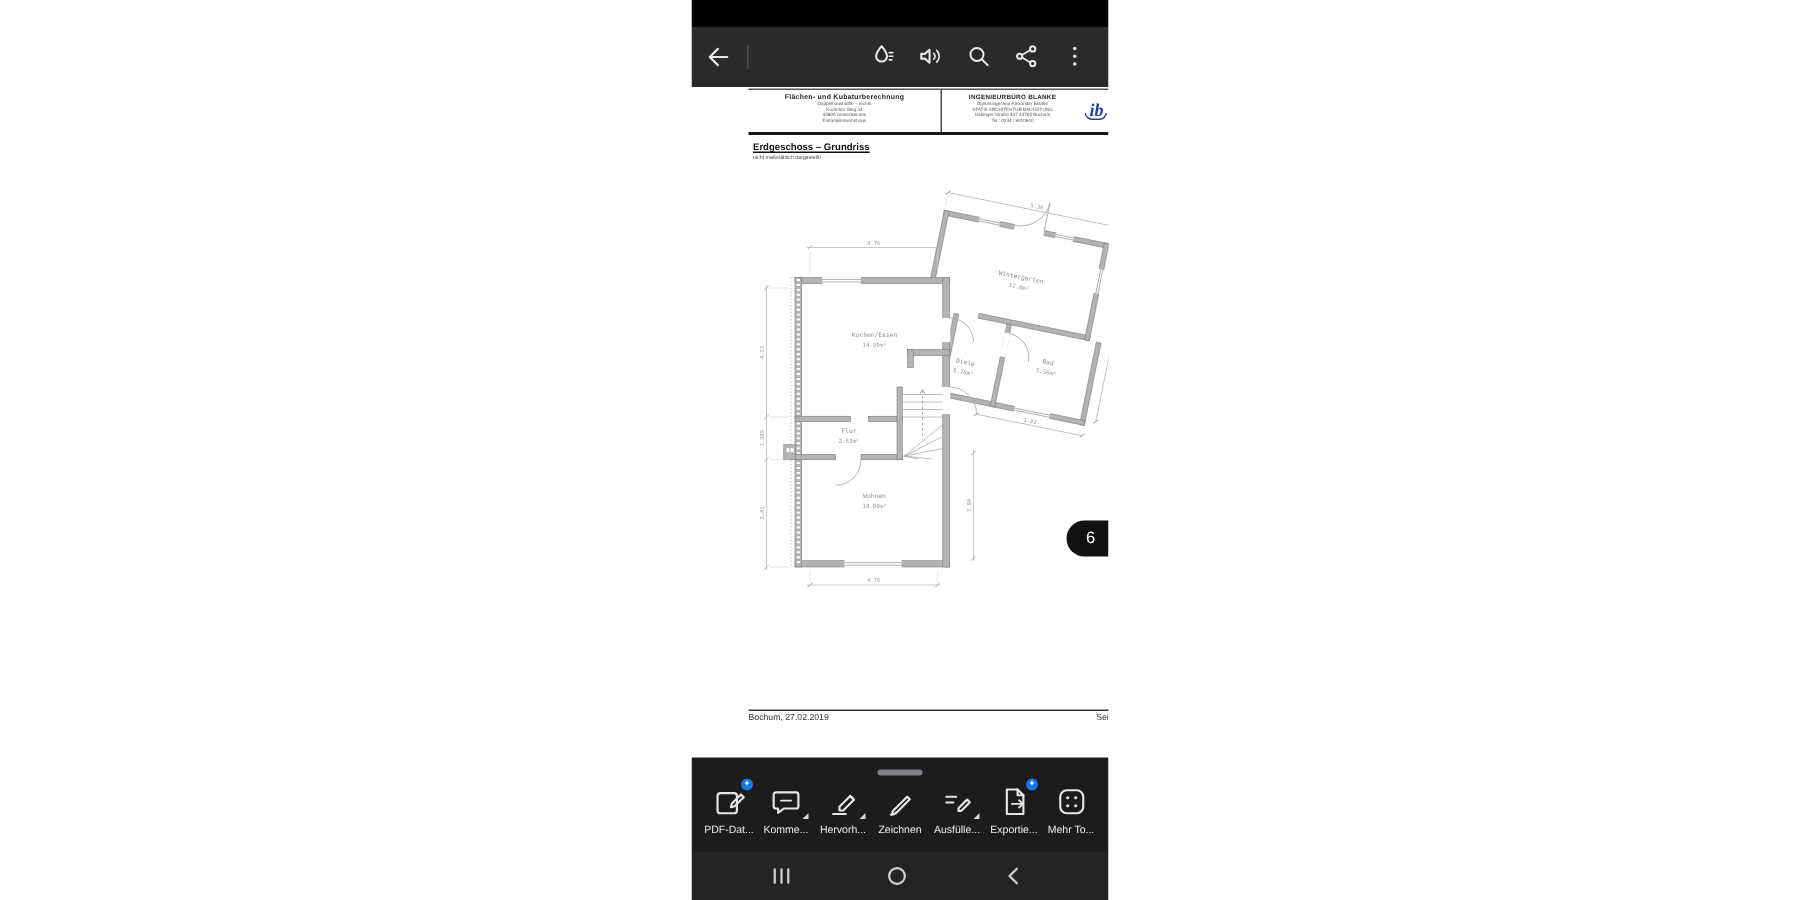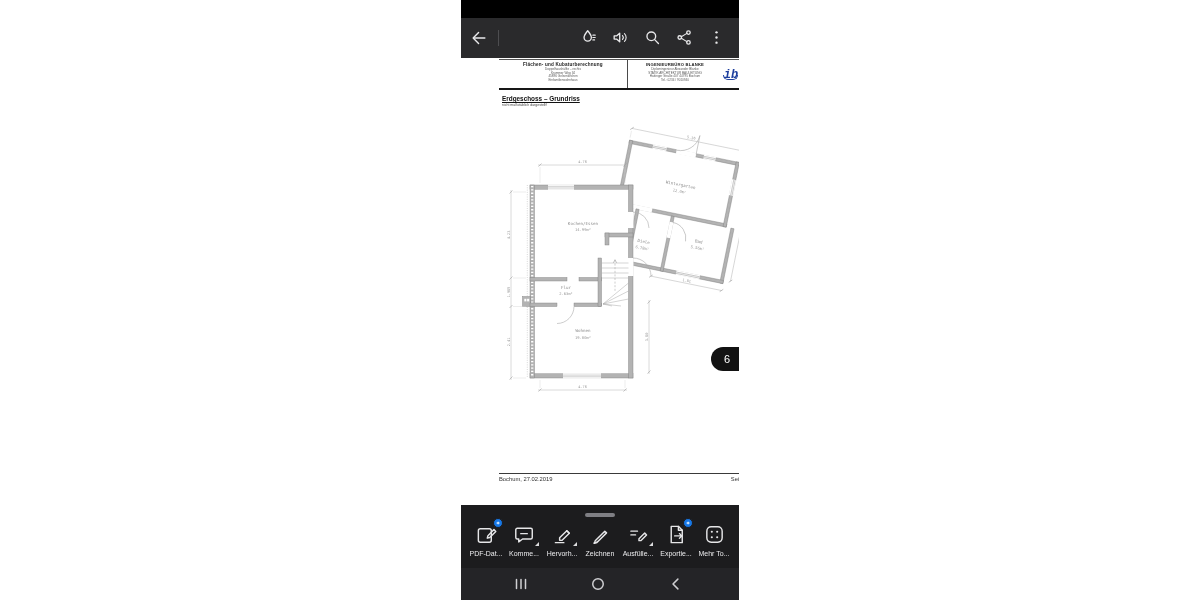--- a/index.html
+++ b/index.html
@@ -20,21 +20,21 @@
   
   .docpage{position:absolute;left:0;top:58px;width:278px;height:447px;background:#ffffff;}
   .dochdr{position:absolute;left:38px;top:1px;width:240px;height:31px;border-top:1px solid #555;
           border-bottom:2px solid #161616;display:flex;}
   .hcol{position:relative;height:100%;padding-top:2px;text-align:center;color:#555;}
   .hcol-l{width:129px;border-right:1px solid #4a4a4a;}
   .hcol-r{width:111px;padding-right:17px;}
   .htitle{font-size:4.6px;font-weight:bold;color:#1c1c1c;letter-spacing:.2px;line-height:5.6px;}
   .hline{font-size:3.1px;line-height:3.9px;color:#5a5a5a;}
   .iblogo{position:absolute;right:0px;top:4px;width:16px;height:17px;}
-  .iblogo .ibtxt{font-family:Liberation Mono, monospace;font-style:italic;font-weight:bold;
+  .iblogo .ibtxt{font-family:Liberation Serif, serif;font-style:italic;font-weight:bold;
                  font-size:12px;color:#1e3f9e;line-height:12px;}
   .iblogo .ibarc{position:absolute;left:0;bottom:1px;width:15px;height:5px;
                  border:1.2px solid #1e3f9e;border-top:none;border-radius:0 0 9px 9px;}
   .sect{position:absolute;left:41px;top:37px;}
   .sect .t{font-size:6.4px;font-weight:bold;text-decoration:underline;color:#111;}
   .sect .s{font-size:3.5px;color:#474747;margin-top:.5px;}
   .plan{position:absolute;left:37px;top:56px;}
   .docfooter{position:absolute;left:38px;top:415px;width:242px;border-top:1px solid #3a3a3a;
              display:flex;justify-content:space-between;padding-top:1.5px;}
   .docfooter .fl{font-size:5.8px;color:#333;}

